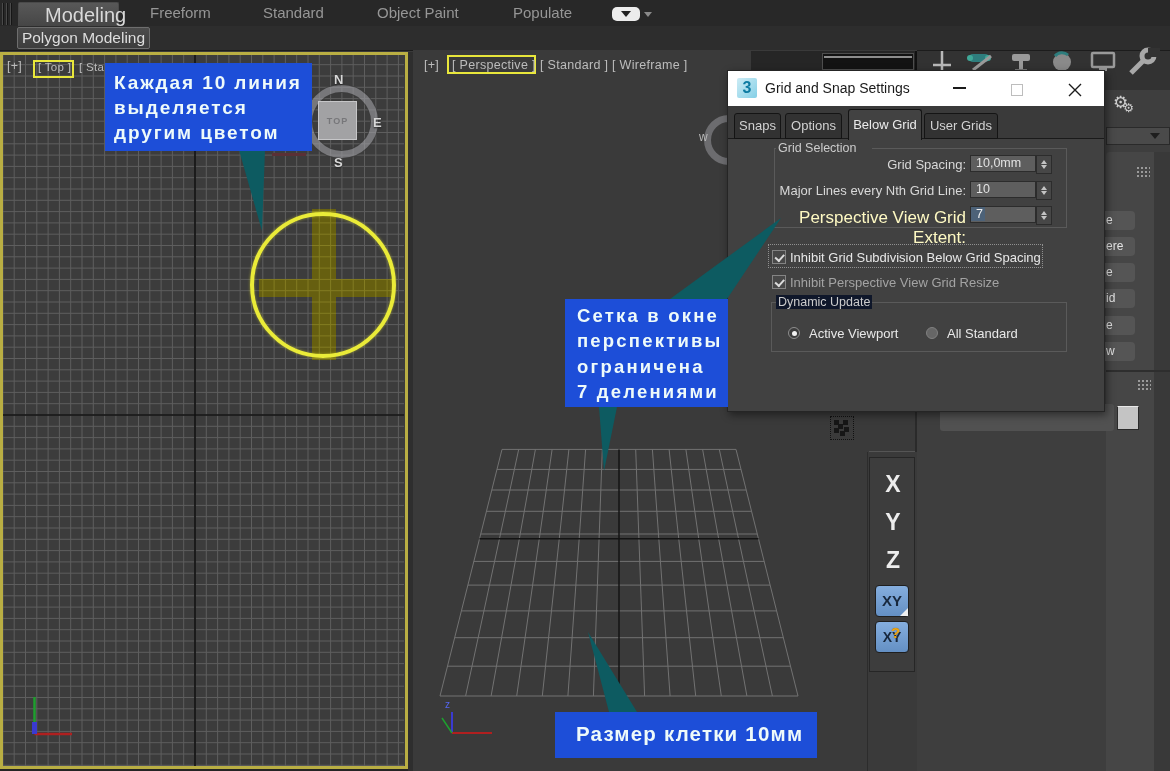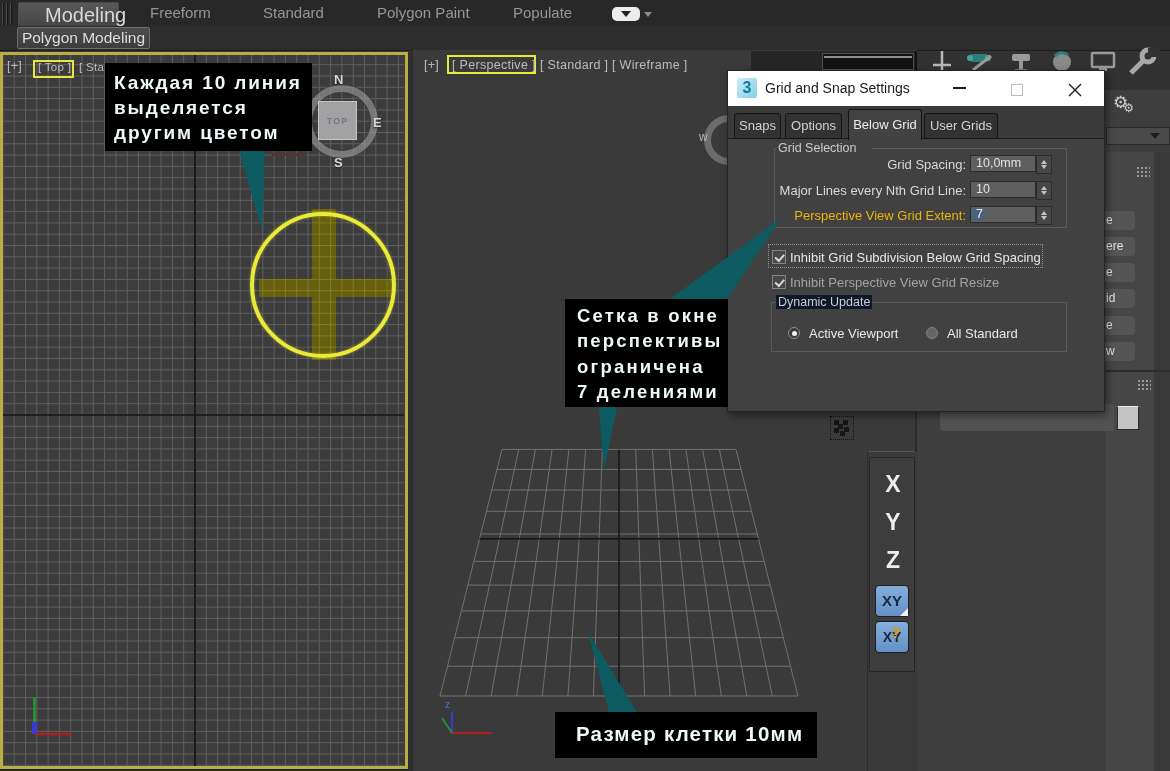--- a/index.html
+++ b/index.html
@@ -1,39 +1,39 @@
 <!DOCTYPE html>
 <html><head><meta charset="utf-8"><style>
 *{margin:0;padding:0;box-sizing:border-box;}
 body{font-family:"Liberation Sans",sans-serif;}
 #root{position:relative;width:1170px;height:771px;background:#3a3a3a;overflow:hidden;}
 .abs{position:absolute;}
 .vplabel{position:absolute;color:#bcbcbc;font-size:12.5px;white-space:nowrap;letter-spacing:0.3px;}
 .ylab{position:absolute;border:2px solid #e9e73b;}
-.note{position:absolute;background:#000000;color:#eefafa;font-weight:bold;z-index:40;}
+.note{position:absolute;background:#1d4ed8;color:#eefafa;font-weight:bold;z-index:40;}
 .tabtxt{position:absolute;top:0;height:26px;line-height:26px;font-size:15px;color:#969696;}
 </style></head><body>
 <div id="root">
 <style>
 .spin{width:16px;height:19px;background:#474747;border:1px solid #2c2c2c;}
 .spin:before{content:"";position:absolute;left:4px;top:4px;width:0;height:0;border-left:3px solid transparent;border-right:3px solid transparent;border-bottom:4px solid #c4c4c4;}
 .spin:after{content:"";position:absolute;left:4px;bottom:4px;width:0;height:0;border-left:3px solid transparent;border-right:3px solid transparent;border-top:4px solid #c4c4c4;}
 .cb{width:14px;height:14px;background:#484848;border:1px solid #848484;}
 .cb:after{content:"";position:absolute;left:2px;top:2.5px;width:7px;height:3.5px;border-left:2px solid #dcdcdc;border-bottom:2px solid #dcdcdc;transform:rotate(-48deg);}
 </style>
 
 <div class="abs" style="left:0;top:0;width:1170px;height:26px;background:#282828;"></div>
 <div class="abs" style="left:2px;top:3px;width:2px;height:22px;background:#161616;border-left:1px solid #4a4a4a;"></div>
 <div class="abs" style="left:6px;top:3px;width:2px;height:22px;background:#161616;border-left:1px solid #4a4a4a;"></div>
 <div class="abs" style="left:10px;top:3px;width:2px;height:22px;background:#161616;border-left:1px solid #4a4a4a;"></div>
 <div class="abs" style="left:18px;top:2px;width:101px;height:24px;background:linear-gradient(#585858,#464646);border:1px solid #4a4a4a;border-bottom:none;border-radius:2px 2px 0 0;"></div>
 <div class="abs" style="left:45px;top:4px;color:#d9d9d9;font-size:20px;">Modeling</div>
 <div class="tabtxt" style="left:150px;">Freeform</div>
 <div class="tabtxt" style="left:263px;">Standard</div>
-<div class="tabtxt" style="left:377px;">Polygon Paint</div>
+<div class="tabtxt" style="left:377px;">Object Paint</div>
 <div class="tabtxt" style="left:513px;">Populate</div>
 <div class="abs" style="left:612px;top:7px;width:28px;height:14px;background:#ececec;border-radius:5px;"></div>
 <div class="abs" style="left:621px;top:11px;width:0;height:0;border-left:5px solid transparent;border-right:5px solid transparent;border-top:6px solid #222;"></div>
 <div class="abs" style="left:644px;top:12px;width:0;height:0;border-left:4px solid transparent;border-right:4px solid transparent;border-top:5px solid #8a8a8a;"></div>
 
 <div class="abs" style="left:0;top:26px;width:1170px;height:25px;background:#2d2d2d;border-bottom:1px solid #1c1c1c;"></div>
 <div class="abs" style="left:17px;top:27px;width:133px;height:22px;background:linear-gradient(#4c4c4c,#3d3d3d);border:1px solid #6e6e6e;border-radius:2px;color:#dedede;font-size:15.5px;text-align:center;line-height:20px;">Polygon Modeling</div>
 
 <div class="abs" style="left:0;top:52px;width:408px;height:717px;background:#3c3c3c;border:3px solid #b9ae43;"></div>
 <svg class="abs" style="left:3px;top:55px;" width="401" height="711" xmlns="http://www.w3.org/2000/svg">
@@ -333,21 +333,21 @@
  <div class="abs" style="left:0;top:35px;width:376px;height:33px;background:#3a3a3a;border-bottom:1px solid #1a1a1a;"></div>
  <div class="abs" style="left:6px;top:42px;width:47px;height:26px;background:#323232;border:1px solid #141414;border-radius:3px 3px 0 0;color:#d2d2d2;font-size:13px;text-align:center;line-height:24px;">Snaps</div>
  <div class="abs" style="left:57px;top:42px;width:57px;height:26px;background:#323232;border:1px solid #141414;border-radius:3px 3px 0 0;color:#d2d2d2;font-size:13px;text-align:center;line-height:24px;">Options</div>
  <div class="abs" style="left:120px;top:38px;width:74px;height:31px;background:#424242;border:1px solid #141414;border-bottom:none;border-radius:3px 3px 0 0;color:#ececec;font-size:13px;text-align:center;line-height:29px;">Below Grid</div>
  <div class="abs" style="left:196px;top:42px;width:74px;height:26px;background:#323232;border:1px solid #141414;border-radius:3px 3px 0 0;color:#d2d2d2;font-size:13px;text-align:center;line-height:24px;">User Grids</div>
 
  <div class="abs" style="left:46px;top:77px;width:293px;height:80px;border:1px solid #5a5a5a;"></div>
  <div class="abs" style="left:48px;top:70px;width:96px;height:14px;background:#414141;color:#cccccc;font-size:12.5px;padding-left:2px;">Grid Selection</div>
  <div class="abs" style="left:90px;top:86px;width:148px;height:16px;color:#d8d8d8;font-size:13px;text-align:right;">Grid Spacing:</div>
  <div class="abs" style="left:50px;top:112px;width:188px;height:16px;color:#d8d8d8;font-size:13px;text-align:right;">Major Lines every Nth Grid Line:</div>
- <div class="abs" style="left:50px;top:137px;width:188px;height:16px;color:#eab308;font-size:13px;text-align:right;">Perspective View Grid Extent:</div>
+ <div class="abs" style="left:50px;top:137px;width:188px;height:16px;color:#fef9c3;font-size:17px;text-align:right;">Perspective View Grid Extent:</div>
 
  <div class="abs" style="left:242px;top:84px;width:66px;height:17px;background:#5e5e5e;border:1px solid #2c2c2c;color:#e2e2e2;font-size:12.5px;line-height:15px;padding-left:5px;">10,0mm</div>
  <div class="abs" style="left:242px;top:110px;width:66px;height:17px;background:#5e5e5e;border:1px solid #2c2c2c;color:#e2e2e2;font-size:12.5px;line-height:15px;padding-left:5px;">10</div>
  <div class="abs" style="left:242px;top:135px;width:66px;height:17px;background:#5e5e5e;border:1px solid #2c2c2c;color:#f0f0f0;font-size:12.5px;line-height:15px;"><span style="background:#4d6278;padding:0 2px 0 5px;">7</span></div>
  <div class="spin abs" style="left:308px;top:84px;"></div>
  <div class="spin abs" style="left:308px;top:110px;"></div>
  <div class="spin abs" style="left:308px;top:135px;"></div>
 
  <div class="abs" style="left:40px;top:173px;width:275px;height:24px;border:1px dotted #909090;"></div>
  <div class="cb abs" style="left:44px;top:179px;"></div>

